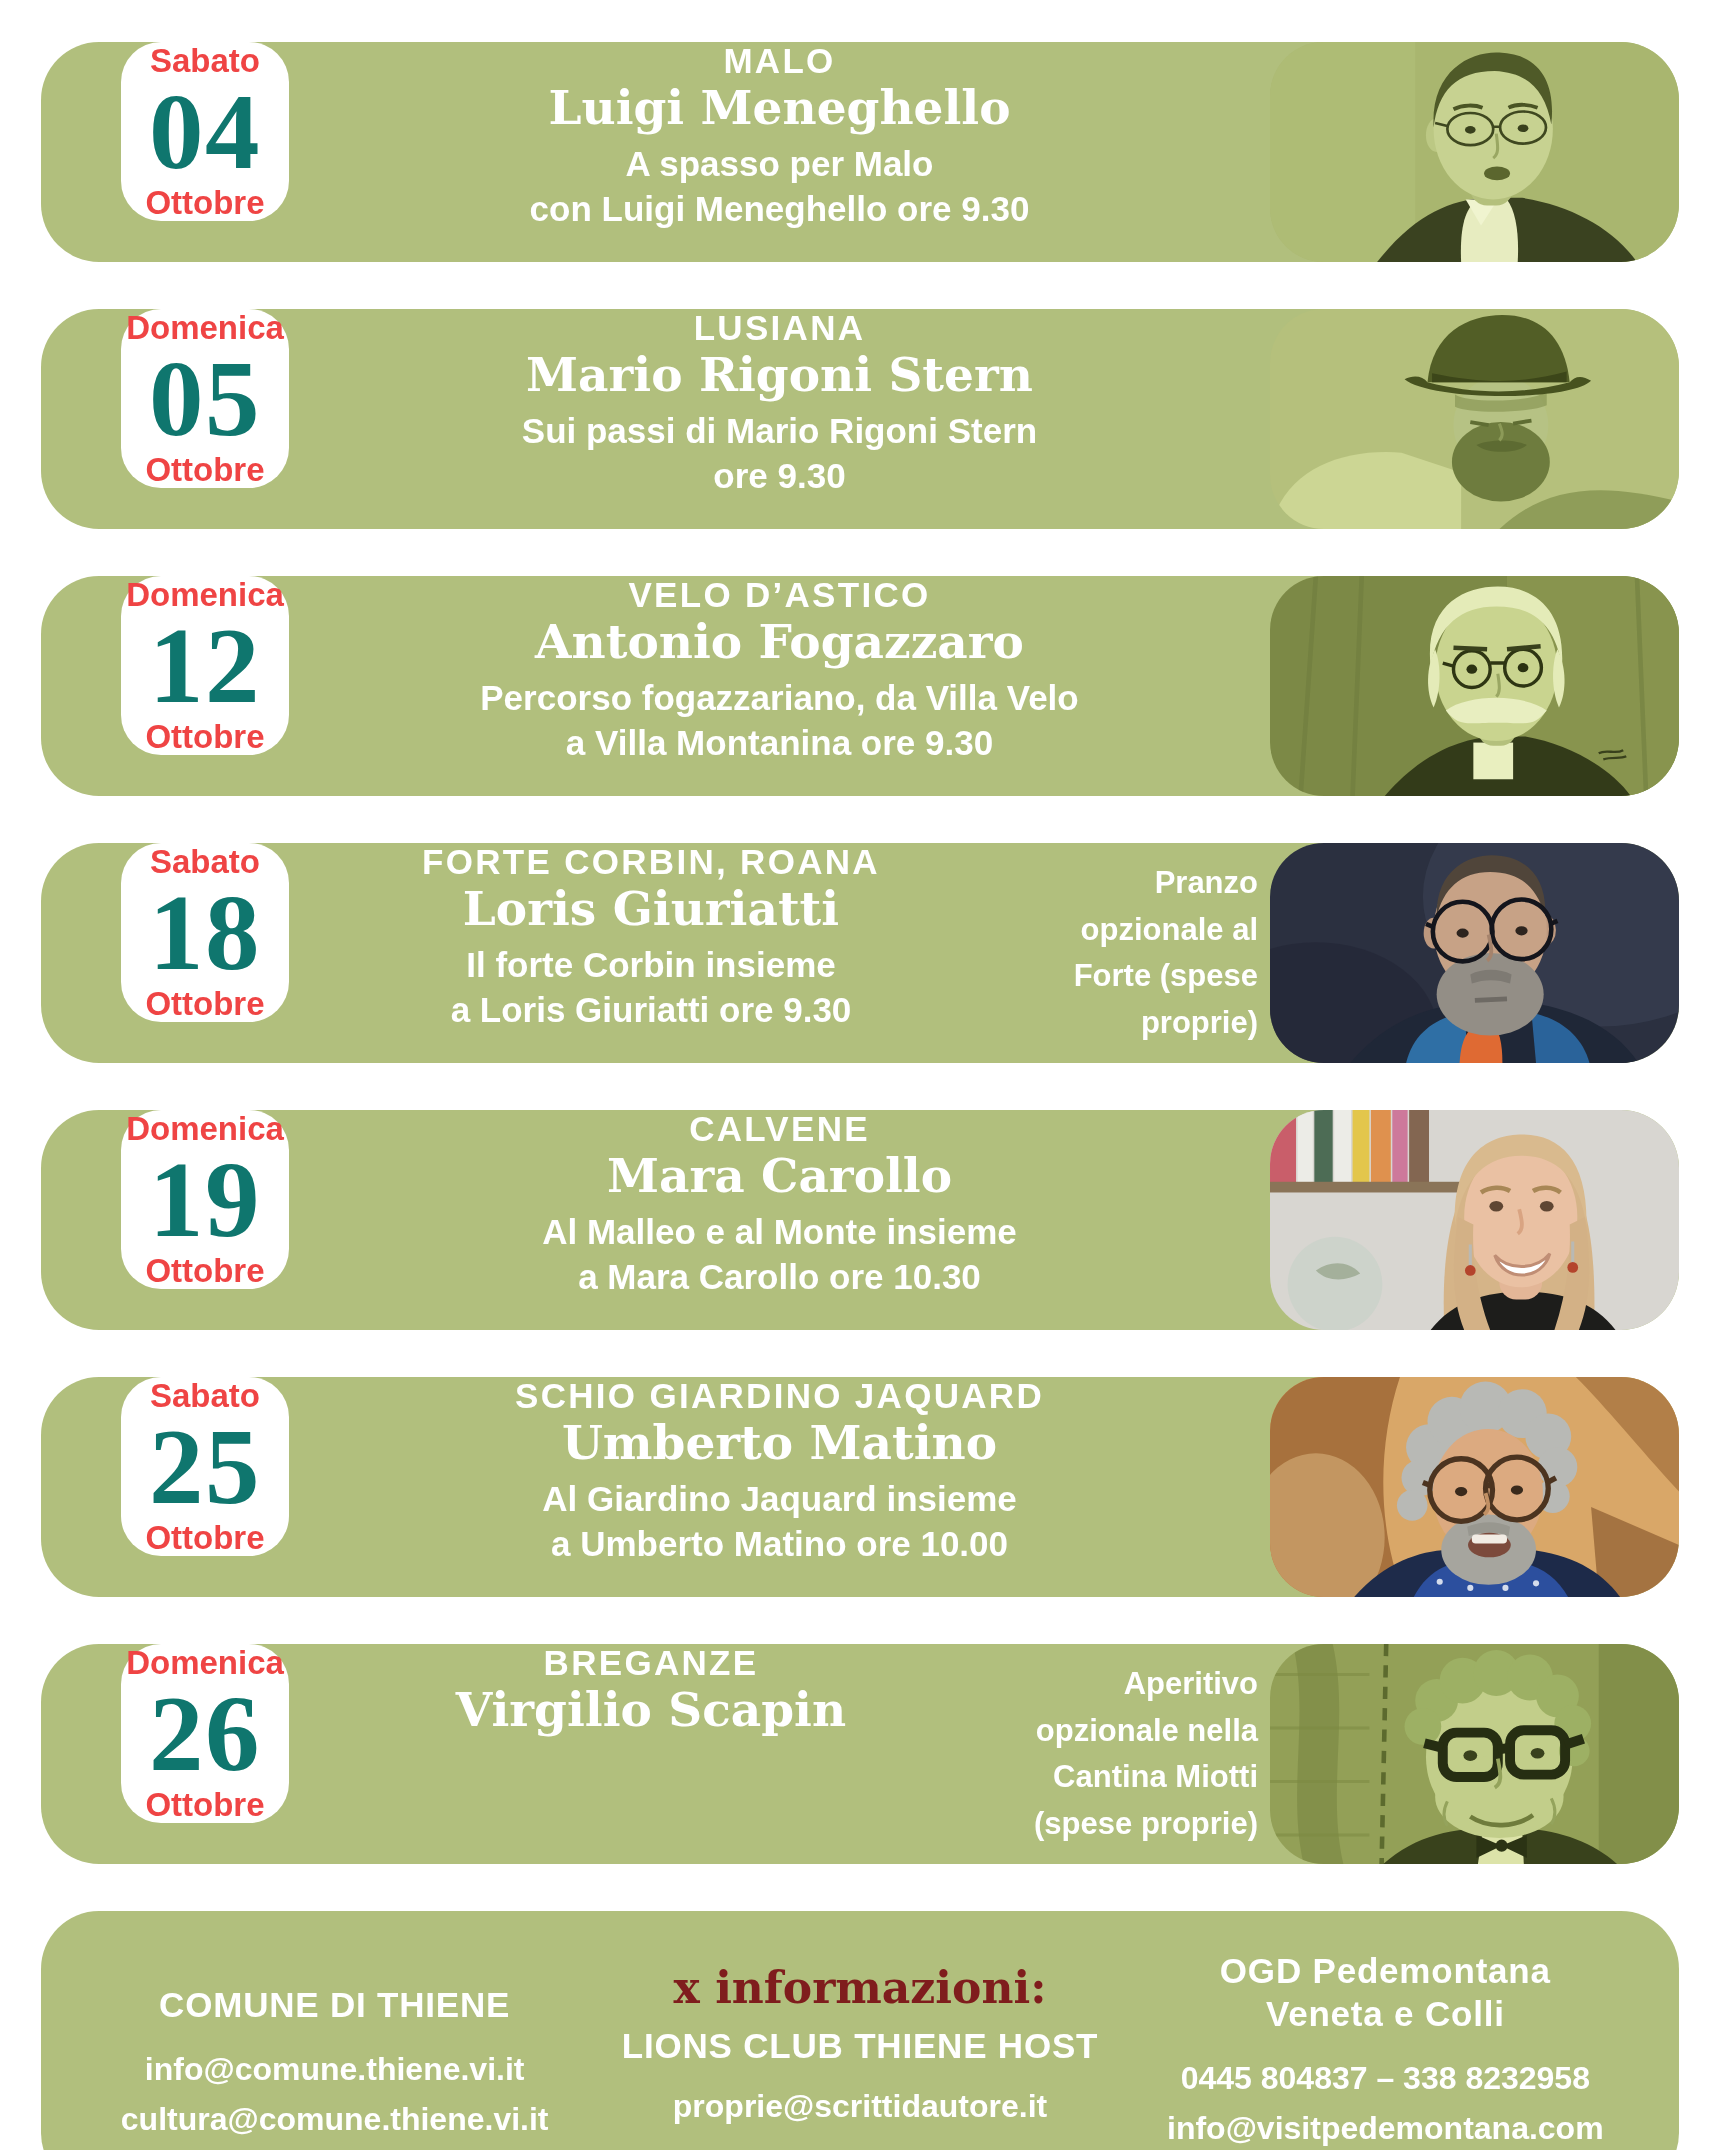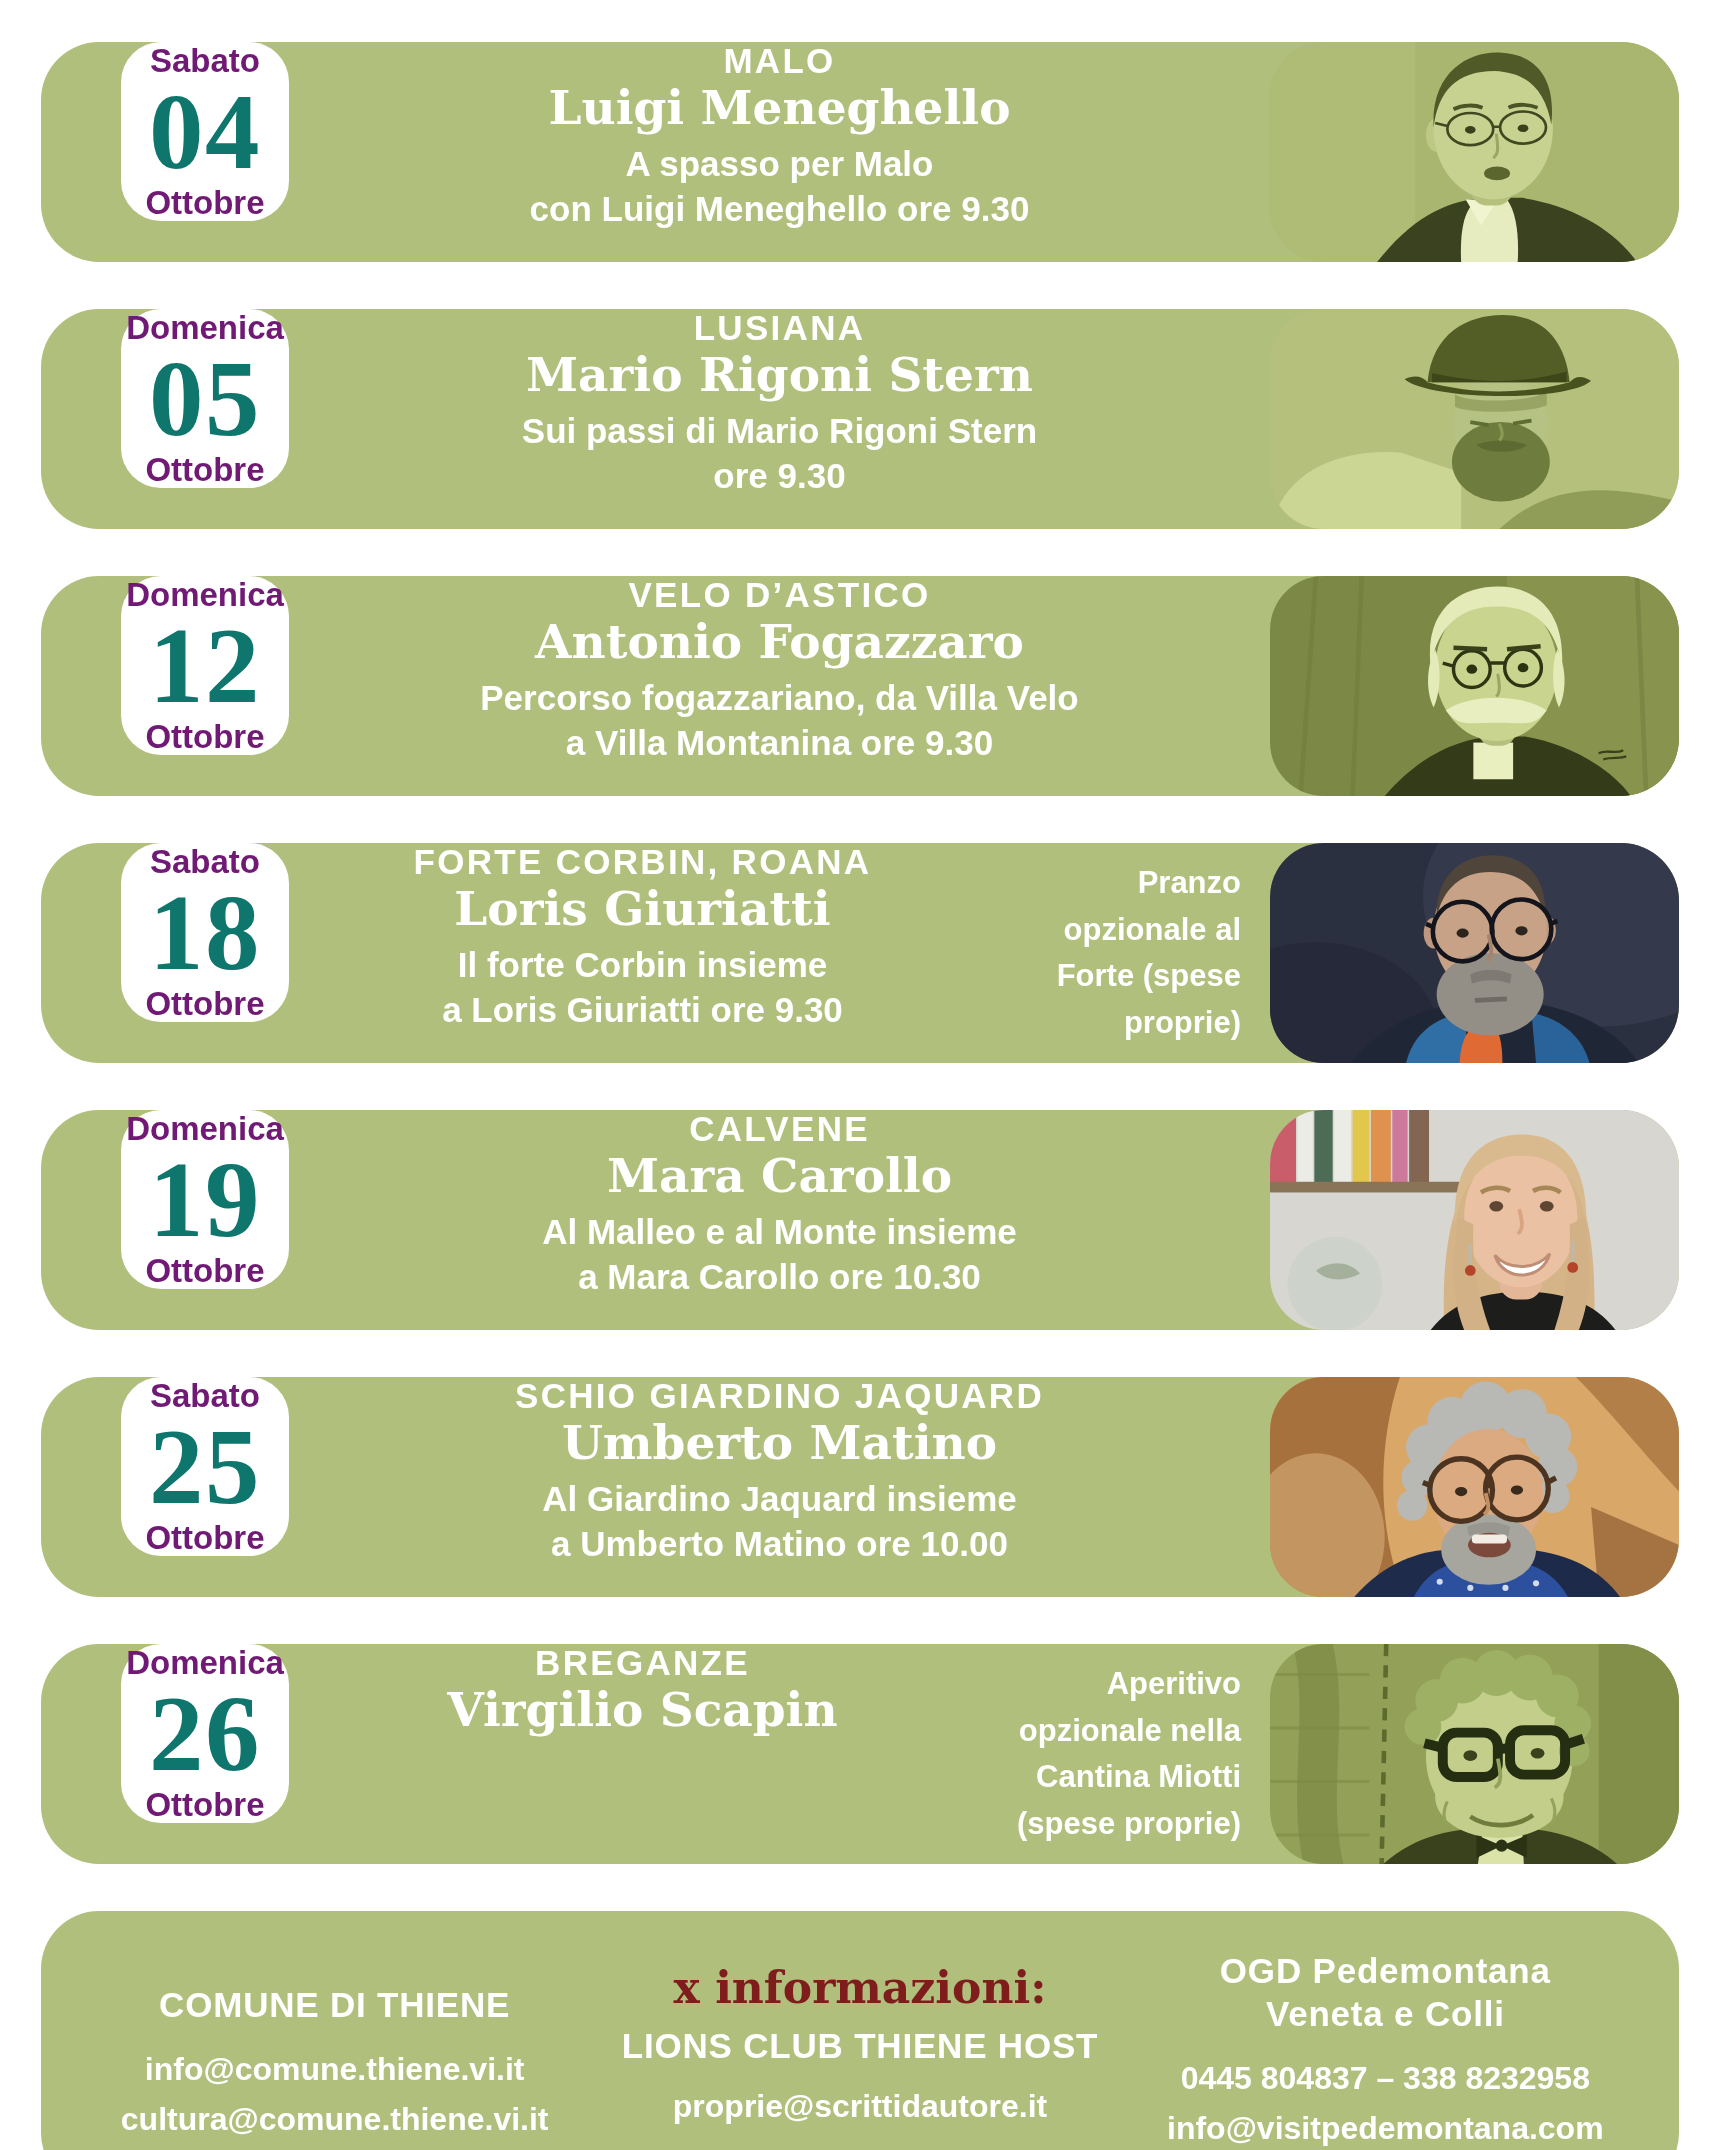--- a/index.html
+++ b/index.html
@@ -7,33 +7,33 @@
   .page{width:1720px;height:2151px;background:#ffffff;box-sizing:border-box;padding-top:42px;overflow:hidden;}
   .card{
     width:1638px;height:220px;margin:0 auto 47px;background:#b1bf7d;
     border-radius:58px;display:flex;align-items:stretch;position:relative;overflow:hidden;
   }
   .badge{
     flex:none;width:168px;height:179px;margin-left:80px;background:#ffffff;
     border-radius:40px;display:flex;flex-direction:column;align-items:center;justify-content:center;
     align-self:flex-start;
   }
-  .badge .day,.badge .month{font-size:33px;font-weight:700;color:#701a75;line-height:1;}
+  .badge .day,.badge .month{font-size:33px;font-weight:700;color:#ef4444;line-height:1;}
   .badge .num{
     font-family:Liberation Serif, serif;font-weight:700;font-size:109px;line-height:.88;
     color:#0f766e;margin:7.6px 0 6.1px;letter-spacing:1.5px;
   }
   .info{flex:1;display:flex;flex-direction:column;align-items:center;
     color:#ffffff;text-align:center;padding:0 12.2px;min-width:0;}
   .loc{font-size:35px;font-weight:800;letter-spacing:2.3px;line-height:1.1;}
   .name{font-family:"DejaVu Serif",serif;font-weight:700;font-size:47px;line-height:1.02;
     margin:3.1px 0 9.2px;white-space:nowrap;}
   .desc{font-size:35px;font-weight:700;line-height:1.3;}
   .note{flex:none;width:245px;display:flex;align-items:center;justify-content:flex-end;
-    text-align:right;color:#ffffff;font-size:31px;font-weight:600;line-height:1.5;padding-right:29px;}
+    text-align:right;color:#ffffff;font-size:31px;font-weight:600;line-height:1.5;padding-right:12px;}
   .photo{flex:none;width:409px;height:220px;border-radius:54px;overflow:hidden;}
   .photo svg{display:block;width:100%;height:100%;}
   .footer{
     width:1638px;height:280px;margin:0 auto;background:#b1bf7d;border-radius:58px;
     display:flex;align-items:stretch;padding:0 31px;box-sizing:border-box;
   }
   .f-col{flex:1;display:flex;flex-direction:column;align-items:center;justify-content:center;
     color:#ffffff;text-align:center;min-width:0;}
   .f-title{font-size:35px;font-weight:800;letter-spacing:0.8px;line-height:1.25;margin-bottom:18.3px;}
   .f-line{font-size:32px;font-weight:600;line-height:1.55;}

